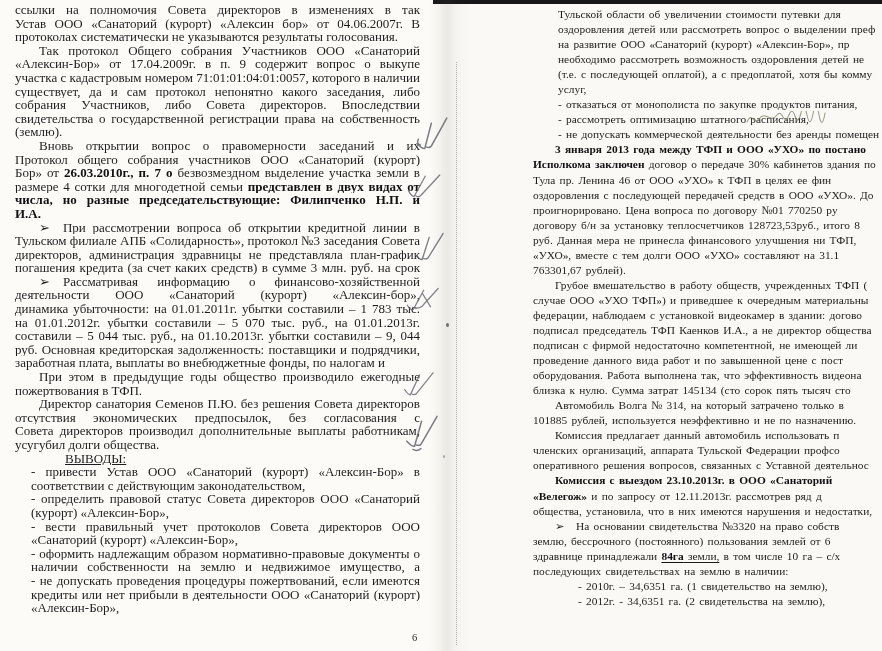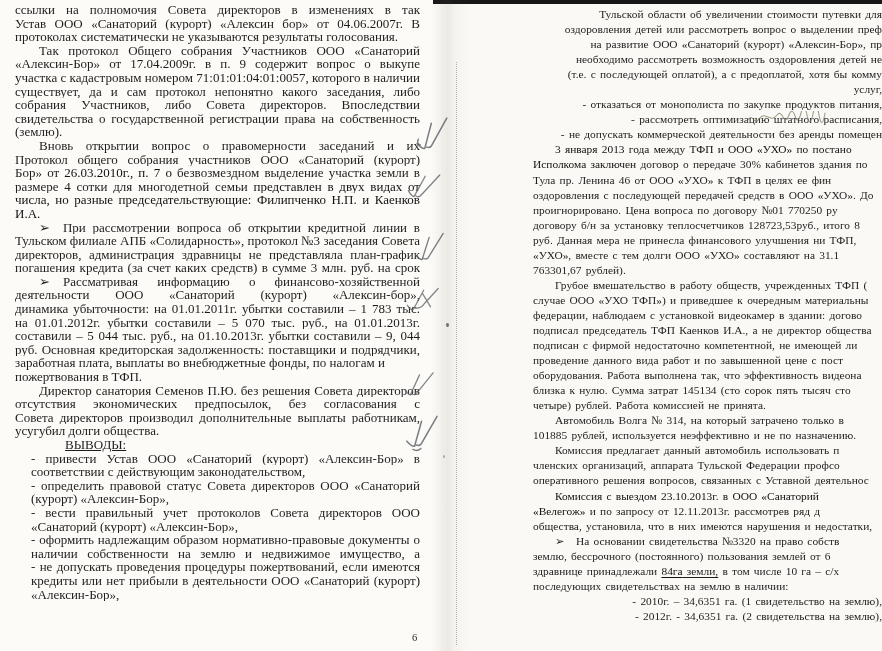--- a/index.html
+++ b/index.html
@@ -15,23 +15,23 @@
   .page-left .textcol{left:15px;top:3px;width:405px;font-size:13px;line-height:13.6px;}
   .page-right .textcol{left:92px;top:7px;width:349px;font-size:11.4px;line-height:15.05px;}
   .ln{min-height:13.6px;}
   .page-left .ln{height:13.6px;overflow:hidden;}
   .page-right .ln{height:15.05px;white-space:nowrap;word-spacing:1.4px;overflow:visible;}
   .page-left .cont{text-align:justify;text-align-last:justify;}
   .ind{text-indent:24px;}
   .page-right .ind{text-indent:22px;}
   .vyv{text-indent:50px;text-decoration:underline;}
   .list{margin-left:16px;}
-  .sub{margin-left:25px;text-align:right;}
-  .list2{margin-left:45px;text-align:right;}
-  .b{font-weight:normal;color:#111;}
+  .sub{margin-left:25px;}
+  .list2{margin-left:45px;}
+  .b{font-weight:bold;color:#111;}
   .u{text-decoration:underline;text-underline-offset:2px;}
   .page-num{position:absolute;left:412px;top:632px;font-size:10.5px;color:#2a2a2a;}
   
   .scan-bar{position:absolute;left:433px;top:0;width:449px;height:4px;background:#171717;}
   .gutter-shadow{position:absolute;left:430px;top:0;width:40px;height:651px;pointer-events:none;
     background:linear-gradient(to right, rgba(95,90,78,0) 0%, rgba(95,90,78,0.10) 45%, rgba(95,90,78,0.04) 62%, rgba(95,90,78,0) 100%);}
   .fold-line{position:absolute;left:456px;top:62px;height:583px;width:0;border-left:1px dotted rgba(125,120,108,0.55);}
   .mark{position:absolute;pointer-events:none;}
   .mark svg{display:block;}
   .speck{position:absolute;background:#3a3a3a;border-radius:50%;}
@@ -61,20 +61,21 @@
       <div class="ln cont"><span>Тульском филиале АПБ «Солидарность», протокол №3 заседания Совета</span></div>
       <div class="ln cont"><span>директоров, администрация здравницы не представляла план-график</span></div>
       <div class="ln cont"><span>погашения кредита (за счет каких средств) в сумме 3 млн. руб. на срок 22</span></div>
       <div class="ln cont ind"><span>➢ </span><span>Рассматривая информацию о финансово-хозяйственной</span></div>
       <div class="ln cont"><span>деятельности ООО «Санаторий (курорт) «Алексин-бор», прослеживается</span></div>
       <div class="ln cont"><span>динамика убыточности: на 01.01.2011г. убытки составили – 1 783 тыс. руб.,</span></div>
       <div class="ln cont"><span>на 01.01.2012г. убытки составили – 5 070 тыс. руб., на 01.01.2013г. убытки</span></div>
       <div class="ln cont"><span>составили – 5 044 тыс. руб., на 01.10.2013г. убытки составили – 9, 044 млн.</span></div>
       <div class="ln cont"><span>руб. Основная кредиторская задолженность: поставщики и подрядчики,</span></div>
       <div class="ln end"><span>заработная плата, выплаты во внебюджетные фонды, по налогам и сборам.</span></div>
+      <div class="ln cont ind"><span>При этом в предыдущие годы общество производило ежегодные</span></div>
       <div class="ln end"><span>пожертвования в ТФП.</span></div>
       <div class="ln cont ind"><span>Директор санатория Семенов П.Ю. без решения Совета директоров и</span></div>
       <div class="ln cont"><span>отсутствия экономических предпосылок, без согласования с председателем</span></div>
       <div class="ln cont"><span>Совета директоров производил дополнительные выплаты работникам, чем</span></div>
       <div class="ln end"><span>усугубил долги общества.</span></div>
       <div class="ln end vyv"><span>ВЫВОДЫ:</span></div>
       <div class="ln cont list"><span>- привести Устав ООО «Санаторий (курорт) «Алексин-Бор» в</span></div>
       <div class="ln end list"><span>соответствии с действующим законодательством,</span></div>
       <div class="ln cont list"><span>- определить правовой статус Совета директоров ООО «Санаторий</span></div>
       <div class="ln end list"><span>(курорт) «Алексин-Бор»,</span></div>
@@ -110,21 +111,20 @@
       <div class="ln"><span>«УХО», вместе с тем долги ООО «УХО» составляют на 31.1</span></div>
       <div class="ln end"><span>763301,67 рублей).</span></div>
       <div class="ln ind"><span>Грубое вмешательство в работу обществ, учрежденных ТФП (</span></div>
       <div class="ln"><span>случае ООО «УХО ТФП») и приведшее к очередным материальны</span></div>
       <div class="ln"><span>федерации, наблюдаем с установкой видеокамер в здании: догово</span></div>
       <div class="ln"><span>подписал председатель ТФП Каенков И.А., а не директор общества</span></div>
       <div class="ln"><span>подписан с фирмой недостаточно компетентной, не имеющей ли</span></div>
       <div class="ln"><span>проведение данного вида работ и по завышенной цене с пост</span></div>
       <div class="ln"><span>оборудования. Работа выполнена так, что эффективность видеона</span></div>
       <div class="ln"><span>близка к нулю. Сумма затрат  145134 (сто сорок пять тысяч сто</span></div>
-      <div class="ln end"><span>четыре) рублей. Работа комиссией не принята.</span></div>
       <div class="ln ind"><span>Автомобиль Волга № 314, на который затрачено только в</span></div>
       <div class="ln end"><span>101885 рублей, используется неэффективно и не по назначению.</span></div>
       <div class="ln ind"><span>Комиссия предлагает данный автомобиль использовать п</span></div>
       <div class="ln"><span>членских организаций, аппарата Тульской Федерации профсо</span></div>
       <div class="ln"><span>оперативного решения вопросов, связанных с Уставной деятельнос</span></div>
       <div class="ln ind"><span class="b">Комиссия с выездом 23.10.2013г. в ООО «Санаторий</span></div>
       <div class="ln"><span class="b">«Велегож»</span><span> и по запросу от 12.11.2013г. рассмотрев ряд д</span></div>
       <div class="ln"><span>общества, установила, что в них имеются нарушения и недостатки,</span></div>
       <div class="ln ind"><span>➢ </span><span>На основании свидетельства №3320 на право собств</span></div>
       <div class="ln"><span>землю, бессрочного (постоянного) пользования землей от 6</span></div>

